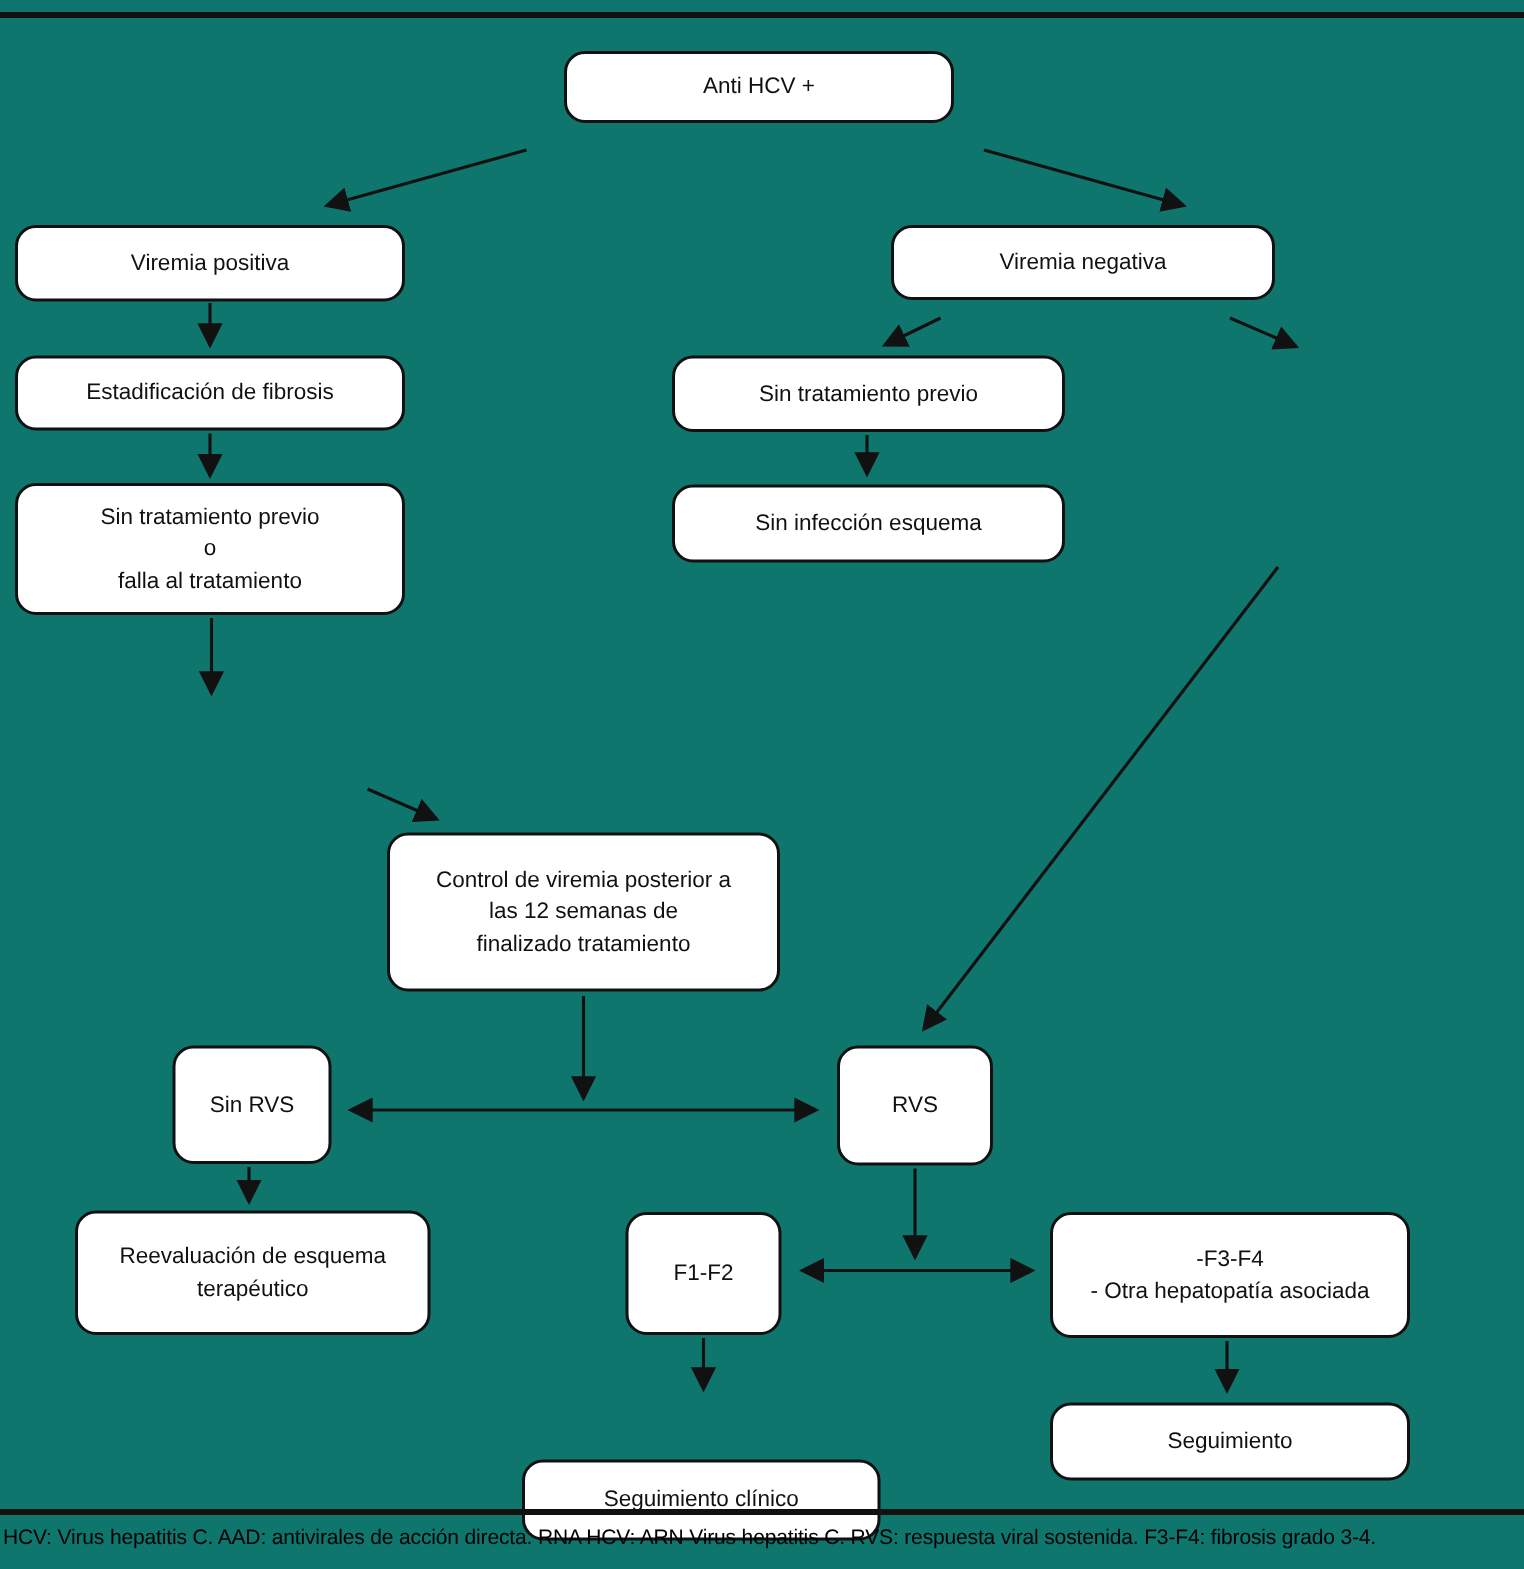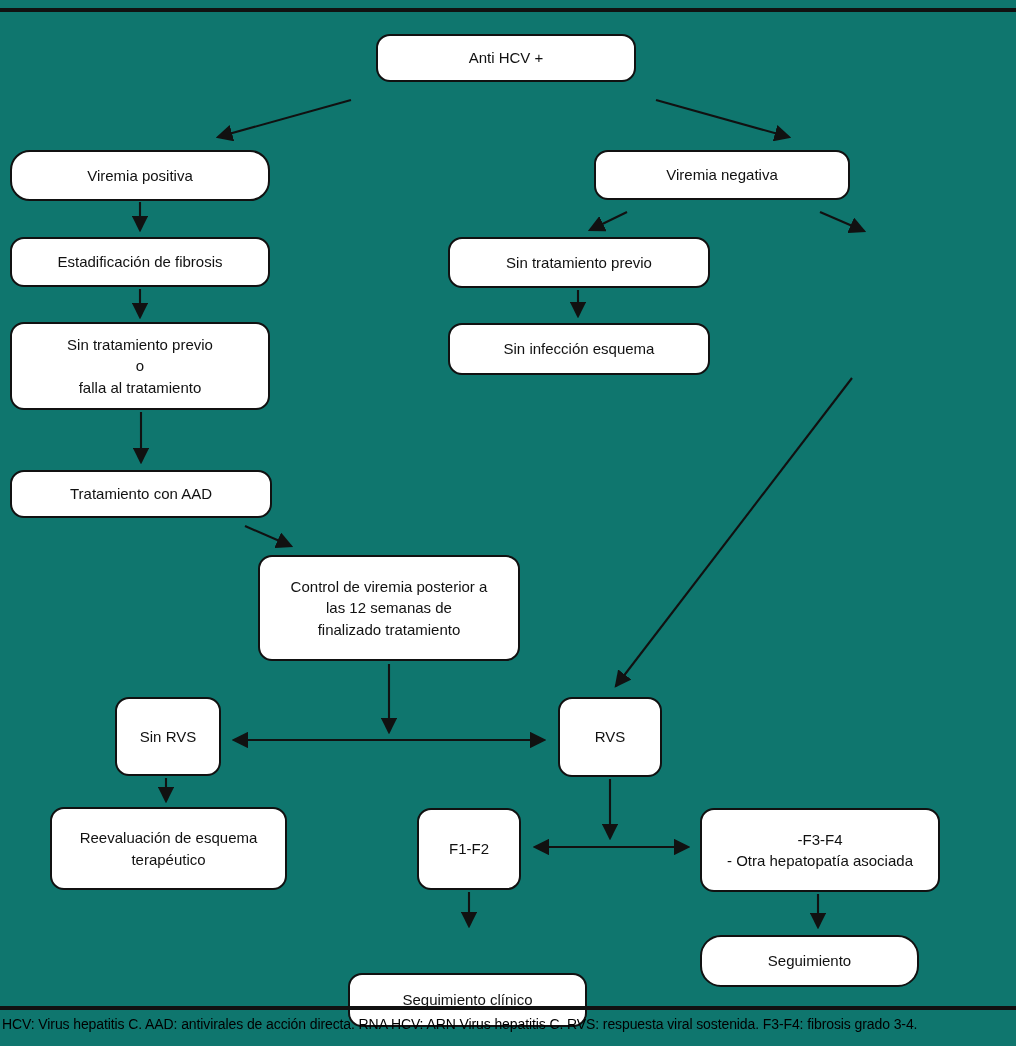--- a/index.html
+++ b/index.html
@@ -36,36 +36,36 @@
     display: flex;
     align-items: center;
     justify-content: center;
     text-align: center;
     font-size: 15px;
     line-height: 1.42;
     white-space: pre-line;
     padding: 2px 8px;
   }
   #node-anti-hcv             { left: 376px; top: 34px;  width: 260px; height: 48px;  }
-  #node-viremia-positiva     { left: 10px;  top: 150px; width: 260px; height: 51px; border-radius: 20px;  }
+  #node-viremia-positiva     { left: 10px;  top: 150px; width: 260px; height: 51px;  }
   #node-estadificacion       { left: 10px;  top: 237px; width: 260px; height: 50px;  }
   #node-sin-trat-o-falla     { left: 10px;  top: 322px; width: 260px; height: 88px;  }
   #node-tratamiento-aad      { left: 10px;  top: 470px; width: 262px; height: 48px;  }
   #node-control-viremia      { left: 258px; top: 555px; width: 262px; height: 106px; }
   #node-viremia-negativa     { left: 594px; top: 150px; width: 256px; height: 50px;  }
   #node-sin-trat-previo      { left: 448px; top: 237px; width: 262px; height: 51px;  }
   #node-sin-infeccion        { left: 448px; top: 323px; width: 262px; height: 52px;  }
   #node-con-trat-previo      { left: 742px; top: 237px; width: 260px; height: 138px; }
   #node-sin-rvs              { left: 115px; top: 697px; width: 106px; height: 79px;  }
   #node-rvs                  { left: 558px; top: 697px; width: 104px; height: 80px;  }
   #node-reevaluacion         { left: 50px;  top: 807px; width: 237px; height: 83px;  }
   #node-f1-f2                { left: 417px; top: 808px; width: 104px; height: 82px;  }
   #node-f3-f4                { left: 700px; top: 808px; width: 240px; height: 84px;  }
   #node-seguimiento-clinico  { left: 348px; top: 933px; width: 239px; height: 54px; margin-top: 40px;  }
-  #node-seguimiento          { left: 700px; top: 935px; width: 219px; height: 52px; border-radius: 21px;  }
+  #node-seguimiento          { left: 700px; top: 935px; width: 240px; height: 52px;  }
   #footnote {
     position: absolute;
     left: 2px;
     top: 1016px;
     width: 1014px;
     font-size: 14px;
     letter-spacing: -0.1px;
     white-space: nowrap;
     color: #000000;
   }
@@ -101,21 +101,20 @@
     <line x1="469" y1="892" x2="469" y2="926" marker-end="url(#ah)"></line>
     <line x1="818" y1="894" x2="818" y2="927" marker-end="url(#ah)"></line>
   </svg>
 
   <div class="node" id="node-anti-hcv">Anti HCV +</div>
   <div class="node" id="node-viremia-positiva">Viremia positiva</div>
   <div class="node" id="node-estadificacion">Estadificación de fibrosis</div>
   <div class="node" id="node-sin-trat-o-falla">Sin tratamiento previo
 o
 falla al tratamiento</div>
-  <div class="node" id="node-tratamiento-aad">Tratamiento con AAD</div>
   <div class="node" id="node-control-viremia">Control de viremia posterior a
 las 12 semanas de
 finalizado tratamiento</div>
   <div class="node" id="node-viremia-negativa">Viremia negativa</div>
   <div class="node" id="node-sin-trat-previo">Sin tratamiento previo</div>
   <div class="node" id="node-sin-infeccion">Sin infección esquema</div>
   <div class="node" id="node-sin-rvs">Sin RVS</div>
   <div class="node" id="node-rvs">RVS</div>
   <div class="node" id="node-reevaluacion">Reevaluación de esquema
 terapéutico</div>

